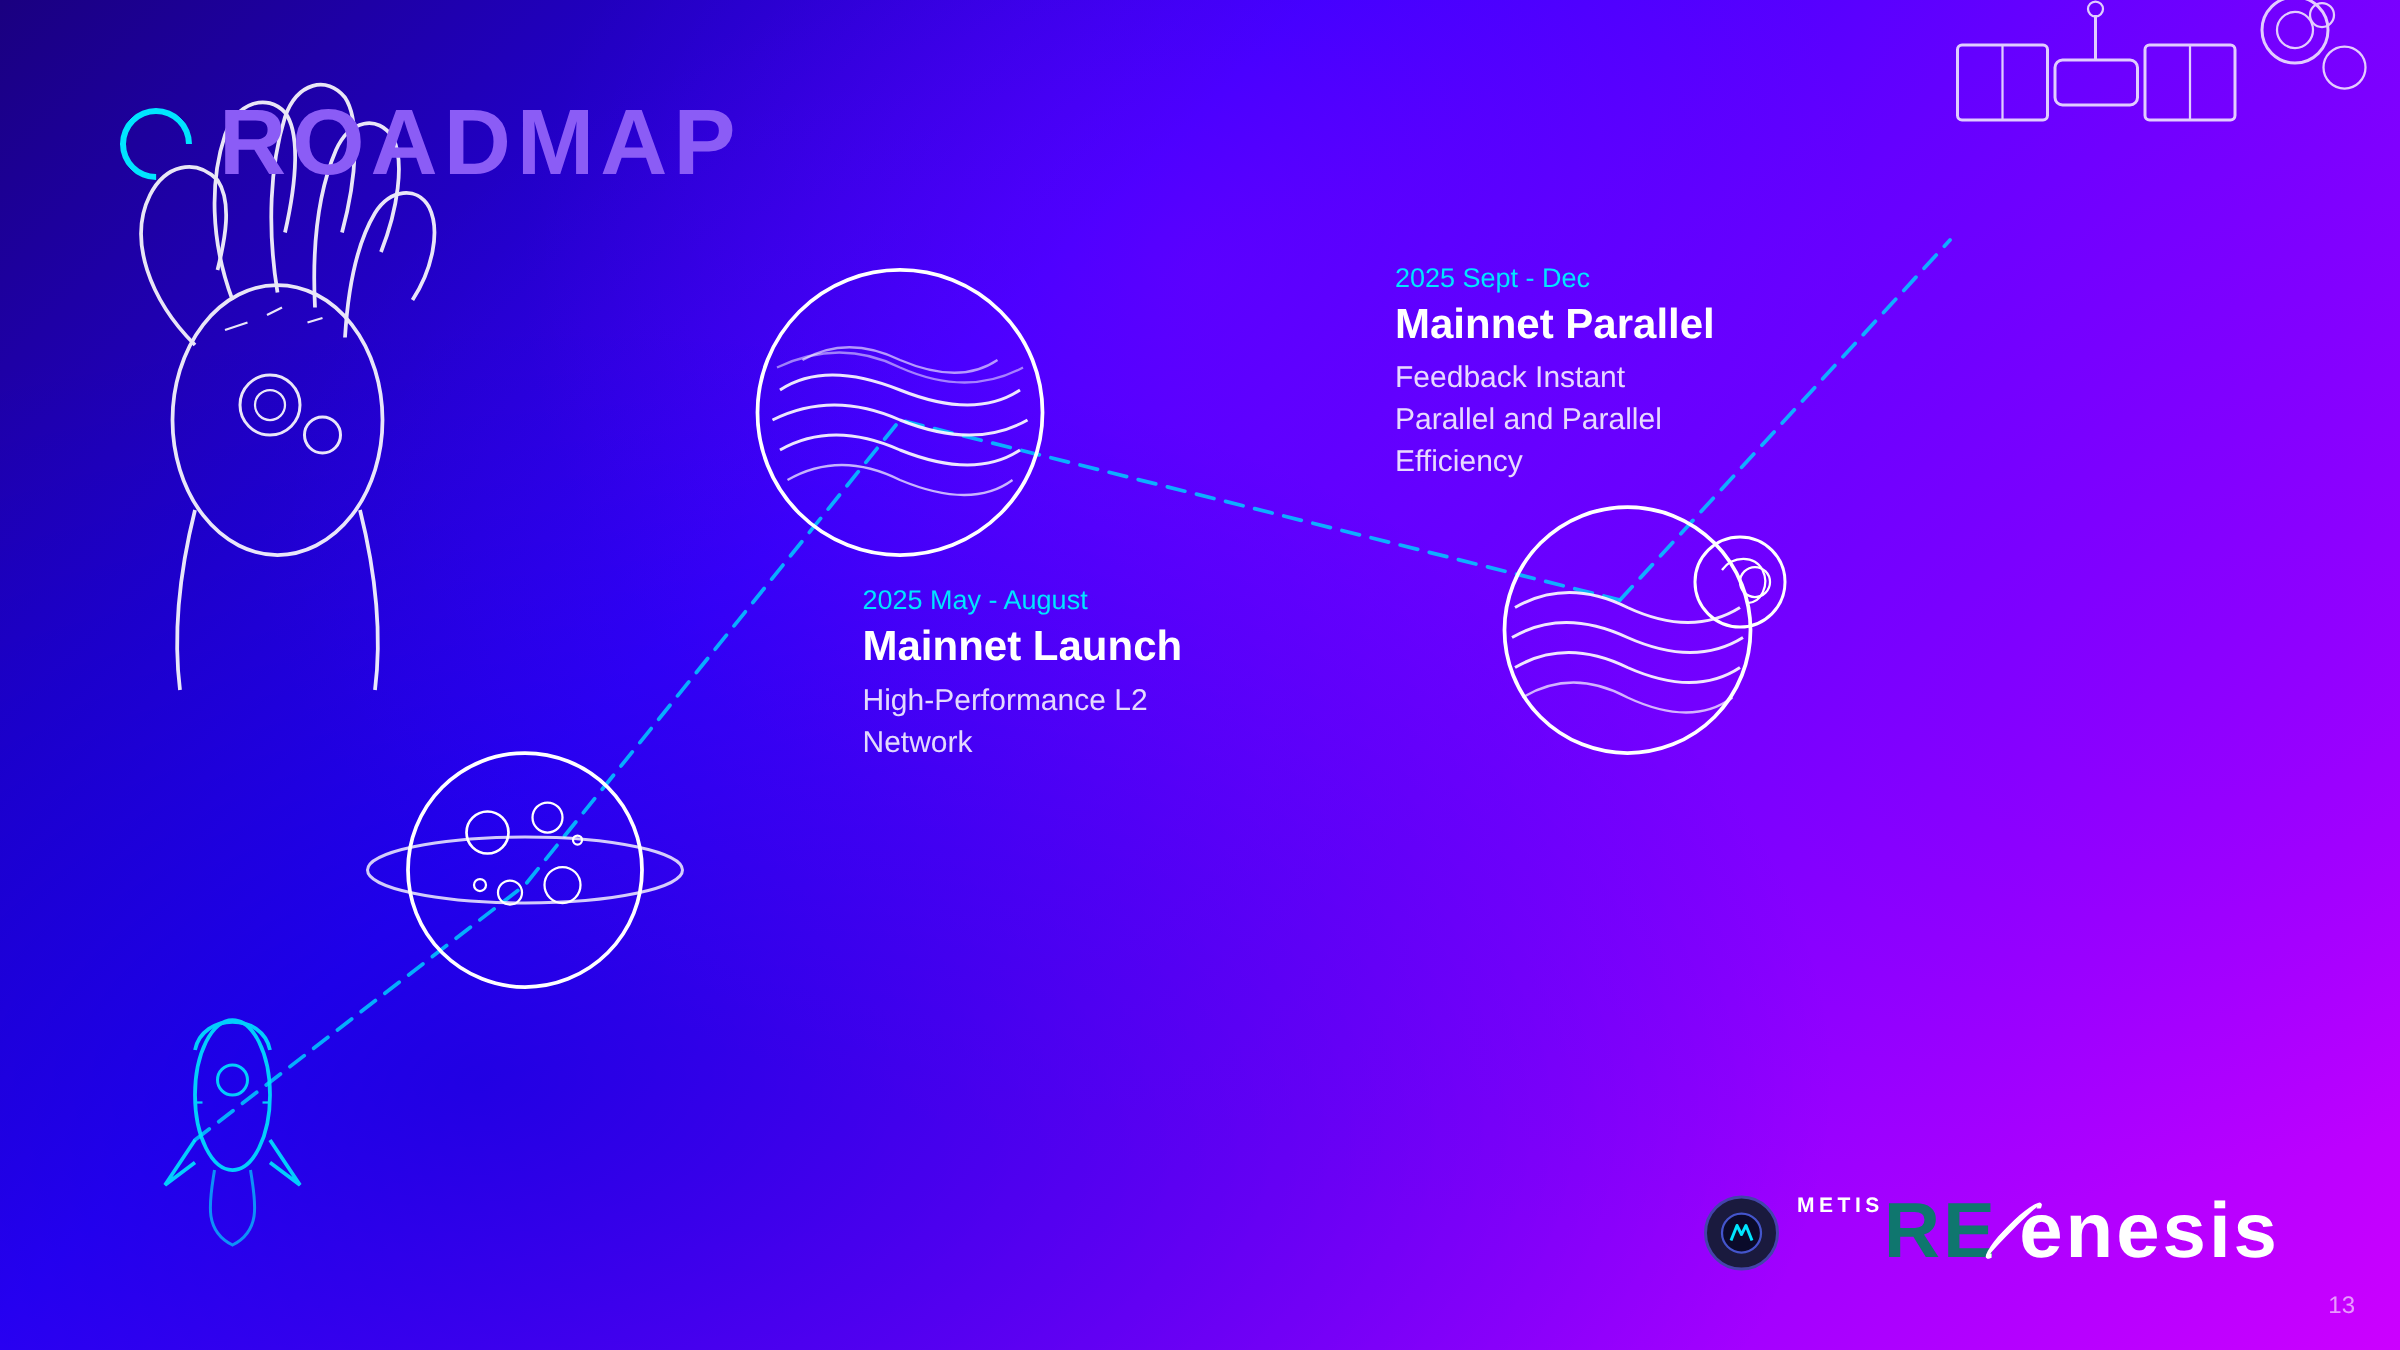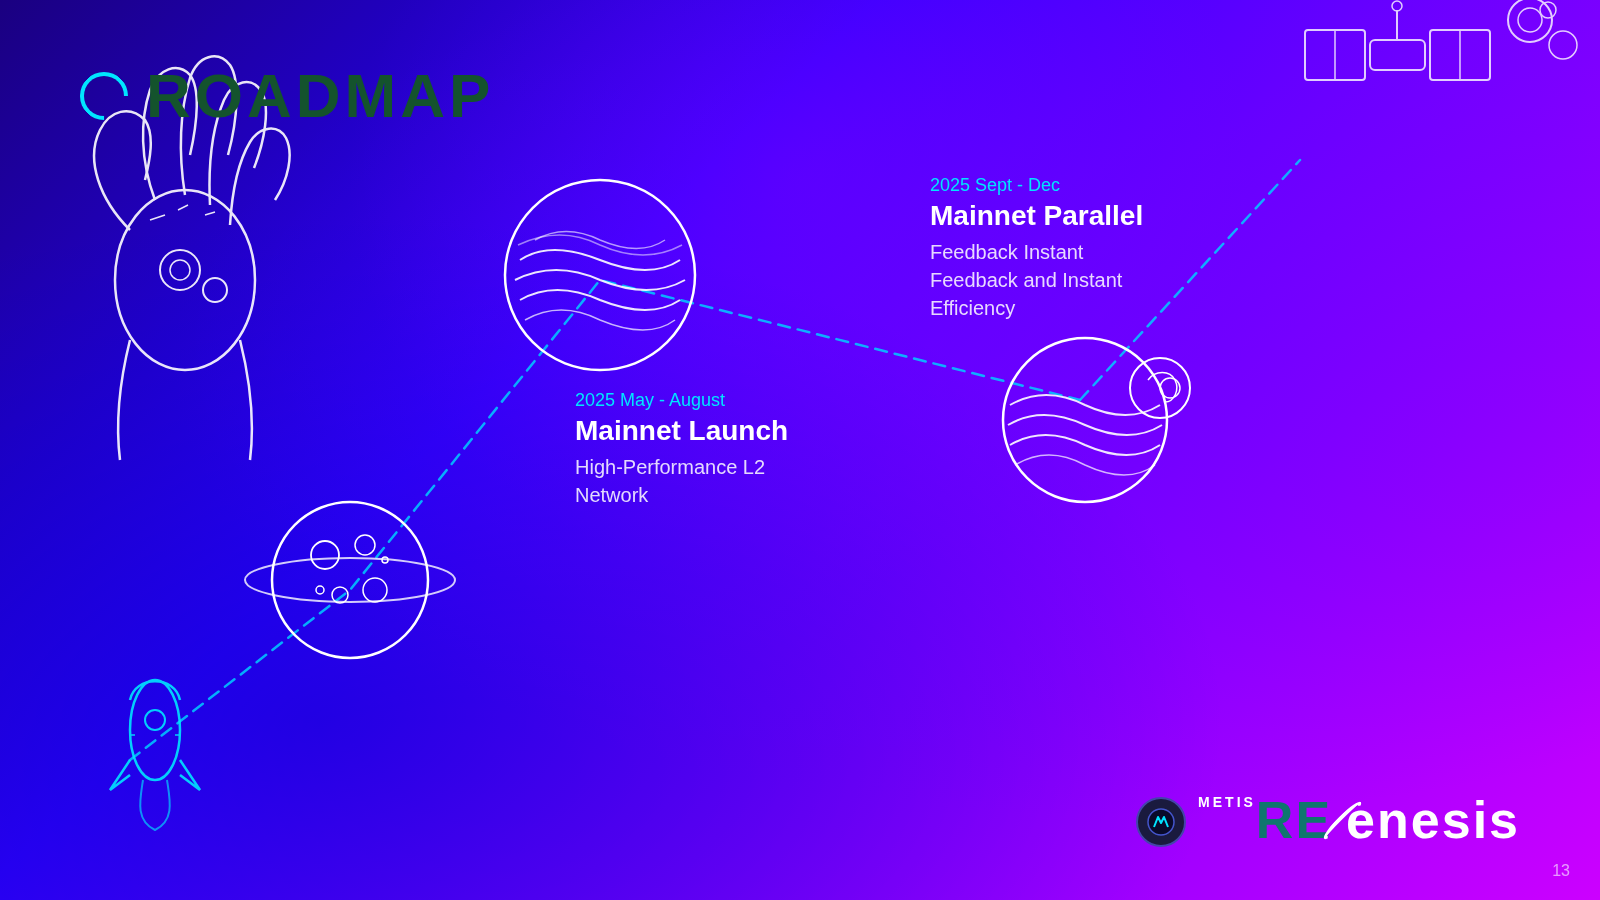--- a/index.html
+++ b/index.html
@@ -45,21 +45,21 @@
       border-radius: 50%;
       border-right-color: transparent;
       transform: rotate(45deg);
       display: inline-block;
       margin-right: 8px;
     }
 
     .title-text {
       font-size: 62px;
       font-weight: 900;
-      color: #14532d;
+      color: #8b5cf6;
       letter-spacing: 4px;
       text-transform: uppercase;
     }
 
     
     .dashed-path {
       position: absolute;
       top: 0;
       left: 0;
       width: 1600px;
@@ -292,21 +292,21 @@
       <span>High-Performance L2</span><br>
       <span>Network</span>
     </div>
   </div>
 
   <div class="milestone" style="left: 930px; top: 175px;">
     <div class="date">2025 Sept - Dec</div>
     <div class="name">Mainnet Parallel</div>
     <div class="desc">
       <span>Feedback Instant</span><br>
-      <span>Feedback and Instant</span><br>
+      <span>Parallel and Parallel</span><br>
       <span>Efficiency</span>
     </div>
   </div>
 
   <div class="metis-logo">
     <div class="metis-icon">
       <svg width="30" height="30" viewBox="0 0 30 30">
         <circle cx="15" cy="15" r="13" fill="#0a0a2a" stroke="#4455cc" stroke-width="1.5"></circle>
         <path d="M8 20 L12 10 L15 16 L18 10 L22 20" fill="none" stroke="#00e5ff" stroke-width="2" stroke-linejoin="round"></path>
       </svg>

